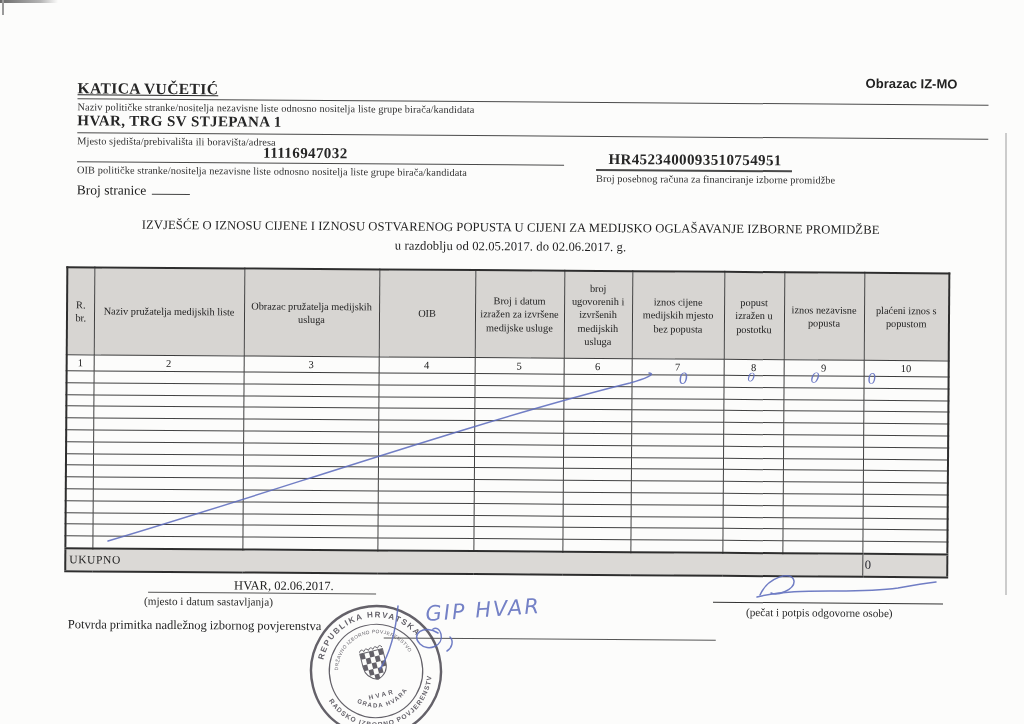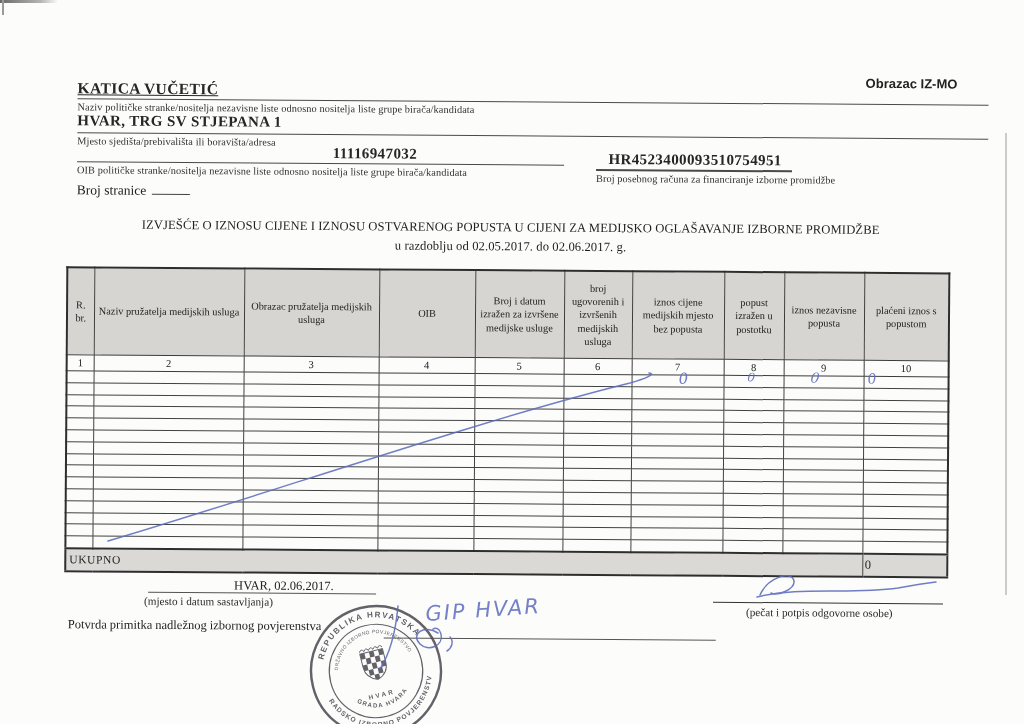--- a/index.html
+++ b/index.html
@@ -47,21 +47,21 @@
     <div class="abs form-code" style="left:866px;top:70px;">Obrazac IZ-MO</div>
 
     <div class="abs bold-val" style="left:78px;top:79px;font-size:15.5px;text-decoration:underline;">KATICA VUČETIĆ</div>
     <div class="abs fieldline" style="left:78px;top:98px;width:911px;"></div>
     <div class="abs small-label" style="left:78px;top:101px;">Naziv političke stranke/nositelja nezavisne liste odnosno nositelja liste grupe birača/kandidata</div>
 
     <div class="abs bold-val" style="left:78px;top:112px;">HVAR, TRG SV STJEPANA 1</div>
     <div class="abs fieldline" style="left:78px;top:132px;width:911px;"></div>
     <div class="abs small-label" style="left:78px;top:135px;">Mjesto sjedišta/prebivališta ili boravišta/adresa</div>
 
-    <div class="abs bold-val" style="left:288px;top:143px;width:130px;text-align:right;">11116947032</div>
+    <div class="abs bold-val" style="left:264px;top:143px;width:130px;text-align:left;">11116947032</div>
     <div class="abs fieldline" style="left:78px;top:161px;width:487px;"></div>
     <div class="abs small-label" style="left:78px;top:164px;">OIB političke stranke/nositelja nezavisne liste odnosno nositelja liste grupe birača/kandidata</div>
 
     <div class="abs bold-val" style="left:600px;top:147px;width:192px;text-align:center;">HR4523400093510754951</div>
     <div class="abs fieldline" style="left:597px;top:165px;width:196px;border-top-width:2px;"></div>
     <div class="abs small-label" style="left:597px;top:169px;">Broj posebnog računa za financiranje izborne promidžbe</div>
 
     <div class="abs pageno" style="left:78px;top:181px;"><span>Broj stranice</span><span class="blank"></span></div>
 
     <div class="abs title" style="top:217px;">IZVJEŠĆE O IZNOSU CIJENE I IZNOSU OSTVARENOG POPUSTA U CIJENI ZA MEDIJSKO OGLAŠAVANJE IZBORNE PROMIDŽBE</div>
@@ -76,21 +76,21 @@
           <col style="width: 89px;">
           <col style="width: 68px;">
           <col style="width: 92px;">
           <col style="width: 60px;">
           <col style="width: 80px;">
           <col style="width: 85px;">
         </colgroup>
         <tbody>
           <tr class="hdr">
             <th>R. br.</th>
-            <th>Naziv pružatelja medijskih usluga</th>
+            <th>Naziv pružatelja medijskih liste</th>
             <th>Obrazac pružatelja medijskih usluga</th>
             <th>OIB</th>
             <th>Broj i datum izražen za izvršene medijske usluge</th>
             <th>broj ugovorenih i izvršenih medijskih usluga</th>
             <th>iznos cijene medijskih mjesto bez popusta</th>
             <th>popust izražen u postotku</th>
             <th>iznos nezavisne popusta</th>
             <th>plaćeni iznos s popustom</th>
           </tr>
           <tr class="numrow">

